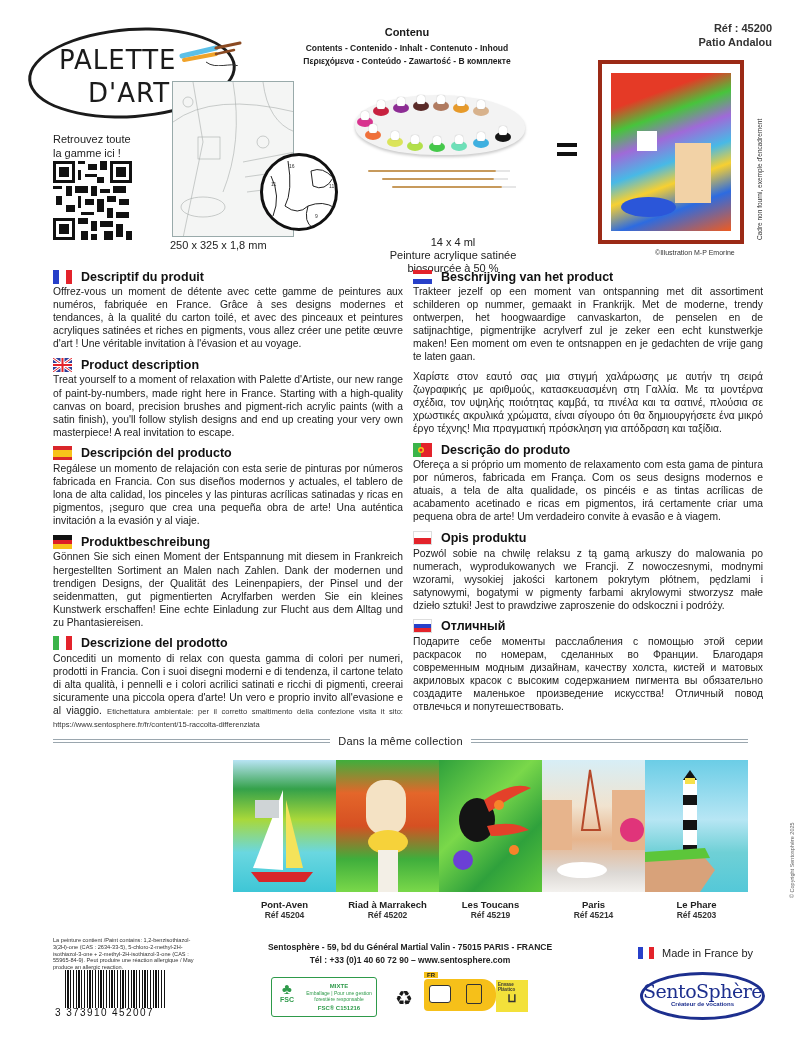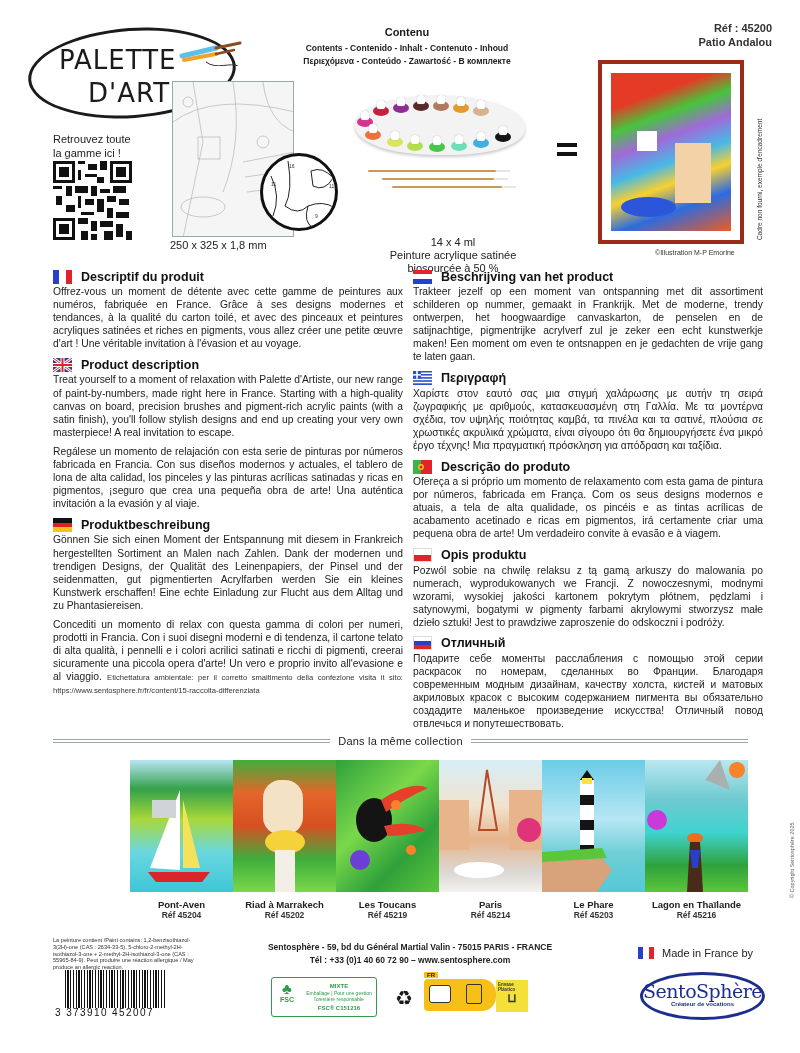--- a/index.html
+++ b/index.html
@@ -268,68 +268,67 @@
             <path d="M0 0 L19 14 M19 0 L0 14" stroke="#e3232b" stroke-width="1"></path>
             <path d="M9.5 0 V14 M0 7 H19" stroke="#fff" stroke-width="4"></path>
             <path d="M9.5 0 V14 M0 7 H19" stroke="#e3232b" stroke-width="2"></path>
           </svg>
         </span>
         <span class="desc-title">Product description</span>
       </div>
     <p class="desc-text">Treat yourself to a moment of relaxation with Palette d'Artiste, our new range of paint-by-numbers, made right here in France. Starting with a high-quality canvas on board, precision brushes and pigment-rich acrylic paints (with a satin finish), you'll follow stylish designs and end up creating your very own masterpiece! A real invitation to escape.</p>
   </div>
   <div class="desc-block">
+    <div class="desc-head">
+        <span class="flag h">
+          <span style="background:#d9262a;flex:1"></span>
+          <span style="background:#f7c21a;flex:2"></span>
+          <span style="background:#d9262a;flex:1"></span>
+        </span>
+        <span class="desc-title">Descripción del producto</span>
+      </div>
     <p class="desc-text">Regálese un momento de relajación con esta serie de pinturas por números fabricada en Francia. Con sus diseños modernos y actuales, el tablero de lona de alta calidad, los pinceles y las pinturas acrílicas satinadas y ricas en pigmentos, ¡seguro que crea una pequeña obra de arte! Una auténtica invitación a la evasión y al viaje.</p>
   </div>
   <div class="desc-block">
     <div class="desc-head">
         <span class="flag h">
           <span style="background:#111"></span>
           <span style="background:#dd1f26"></span>
           <span style="background:#f7c21a"></span>
         </span>
         <span class="desc-title">Produktbeschreibung</span>
       </div>
     <p class="desc-text">Gönnen Sie sich einen Moment der Entspannung mit diesem in Frankreich hergestellten Sortiment an Malen nach Zahlen. Dank der modernen und trendigen Designs, der Qualität des Leinenpapiers, der Pinsel und der seidenmatten, gut pigmentierten Acrylfarben werden Sie ein kleines Kunstwerk erschaffen! Eine echte Einladung zur Flucht aus dem Alltag und zu Phantasiereisen.</p>
   </div>
   <div class="desc-block">
+    <div class="desc-head">
+        <span class="flag v">
+          <span style="background:#3bb44a"></span>
+          <span style="background:#fff"></span>
+          <span style="background:#e3232b"></span>
+        </span>
+        <span class="desc-title">Descrizione del prodotto</span>
+      </div>
     <p class="desc-text"><span>Concediti un momento di relax con questa gamma di colori per numeri, prodotti in Francia. Con i suoi disegni moderni e di tendenza, il cartone telato di alta qualità, i pennelli e i colori acrilici satinati e ricchi di pigmenti, creerai sicuramente una piccola opera d'arte! Un vero e proprio invito all'evasione e al viaggio.</span> <span class="desc-small">Etichettatura ambientale: per il corretto smaltimento della confezione visita it sito: https://www.sentosphere.fr/fr/content/15-raccolta-differenziata</span></p>
   </div>
 </div>
 
 <div class="desc-col right">
   <div class="desc-block">
     <div class="desc-head">
         <span class="flag h">
           <span style="background:#e3232b"></span>
           <span style="background:#fff"></span>
           <span style="background:#2740c9"></span>
         </span>
         <span class="desc-title">Beschrijving van het product</span>
       </div>
     <p class="desc-text">Trakteer jezelf op een moment van ontspanning met dit assortiment schilderen op nummer, gemaakt in Frankrijk. Met de moderne, trendy ontwerpen, het hoogwaardige canvaskarton, de penselen en de satijnachtige, pigmentrijke acrylverf zul je zeker een echt kunstwerkje maken! Een moment om even te ontsnappen en je gedachten de vrije gang te laten gaan.</p>
   </div>
   <div class="desc-block">
-    <div class="desc-head">
-        <span class="flag">
-          <svg width="19" height="14" viewBox="0 0 19 14">
-            <rect width="19" height="14" fill="#2f4fd0"></rect>
-            <g fill="#fff">
-              <rect y="1.5" width="19" height="1.5"></rect>
-              <rect y="4.6" width="19" height="1.5"></rect>
-              <rect y="7.7" width="19" height="1.5"></rect>
-              <rect y="10.8" width="19" height="1.5"></rect>
-            </g>
-            <rect width="8" height="7.7" fill="#2f4fd0"></rect>
-            <rect x="3.2" width="1.6" height="7.7" fill="#fff"></rect>
-            <rect y="3.1" width="8" height="1.5" fill="#fff"></rect>
-          </svg>
-        </span>
-        <span class="desc-title">Περιγραφή</span>
-      </div>
     <p class="desc-text">Χαρίστε στον εαυτό σας μια στιγμή χαλάρωσης με αυτήν τη σειρά ζωγραφικής με αριθμούς, κατασκευασμένη στη Γαλλία. Με τα μοντέρνα σχέδια, τον υψηλής ποιότητας καμβά, τα πινέλα και τα σατινέ, πλούσια σε χρωστικές ακρυλικά χρώματα, είναι σίγουρο ότι θα δημιουργήσετε ένα μικρό έργο τέχνης! Μια πραγματική πρόσκληση για απόδραση και ταξίδια.</p>
   </div>
   <div class="desc-block">
     <div class="desc-head">
         <span class="flag">
           <svg width="19" height="14" viewBox="0 0 19 14">
             <rect width="8" height="14" fill="#3bb44a"></rect>
             <rect x="8" width="11" height="14" fill="#e3232b"></rect>
             <circle cx="8" cy="7" r="3" fill="#f7c21a"></circle>
             <circle cx="8" cy="7" r="1.5" fill="#e3232b"></circle>
@@ -428,34 +427,20 @@
           <rect x="38" y="85" width="14" height="6" fill="#141414"></rect>
           <polygon points="45,10 38,20 52,20" fill="#141414"></polygon>
           <rect x="40" y="18" width="10" height="6" fill="#f6e14a"></rect>
           <path d="M0 100 L55 92 L70 110 L55 132 L0 132 Z" fill="#d8a27a"></path>
           <path d="M0 92 L60 88 L65 98 L0 102 Z" fill="#5cc63a"></path>
         </svg>
     </div>
     <div class="coll-name">Le Phare</div>
     <div class="coll-ref">Réf 45203</div>
   </div>
-  <div class="coll-item">
-    <div class="coll-thumb" style="background:linear-gradient(180deg,#b9e7ef 0%,#6fcad0 30%,#3fd3cf 55%,#2fa13c 80%,#5bc63a 100%)">
-      <svg width="103" height="132" viewBox="0 0 103 132">
-          <ellipse cx="50" cy="78" rx="8" ry="5" fill="#e9701f"></ellipse>
-          <path d="M45 82 L55 82 L58 132 L42 132 Z" fill="#4a2a1a"></path>
-          <path d="M45 90 L55 90 L53 108 L47 108 Z" fill="#2640c9"></path>
-          <circle cx="12" cy="60" r="10" fill="#c93ad8"></circle>
-          <path d="M60 20 L75 0 L85 30 Z" fill="#aab0b0"></path>
-          <circle cx="92" cy="10" r="8" fill="#f7832a"></circle>
-        </svg>
-    </div>
-    <div class="coll-name">Lagon en Thaïlande</div>
-    <div class="coll-ref">Réf 45216</div>
-  </div>
 </div>
 <div class="copyright-v">© Copyright Sentosphère 2025</div>
 
 <div class="paint-warning">La peinture contient /Paint contains: 1,2-benzisothiazol-3(2H)-one (CAS : 2634-33-5), 5-chloro-2-methyl-2H-isothiazol-3-one + 2-methyl-2H-isothiazol-3-one (CAS : 55965-84-9). Peut produire une réaction allergique / May produce an allergic reaction.</div>
 <div class="barcode">
   <div class="barcode-bars"></div>
   <div class="barcode-num">3  373910  452007</div>
 </div>
 
 <div class="company-line">

